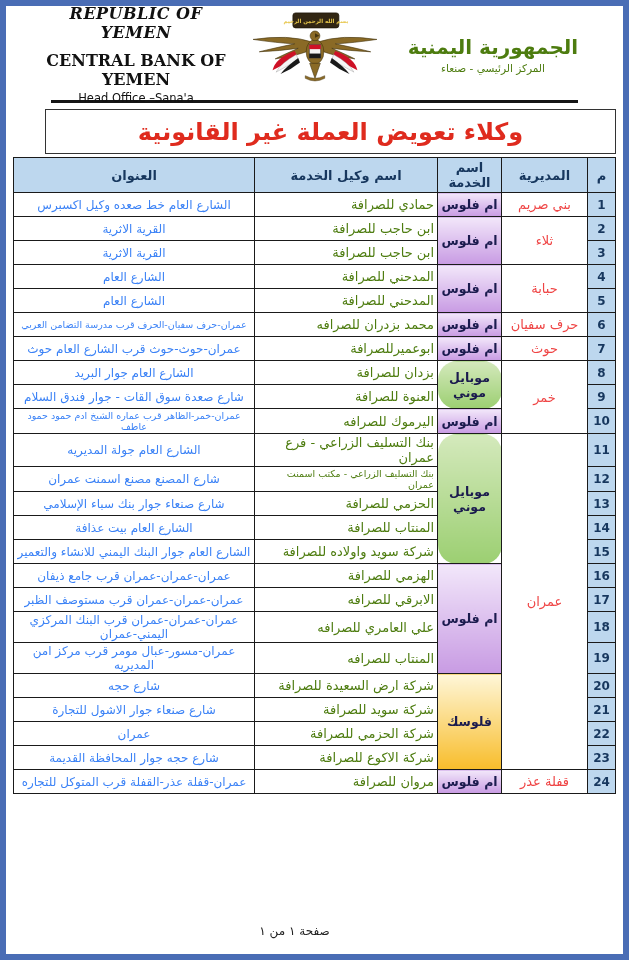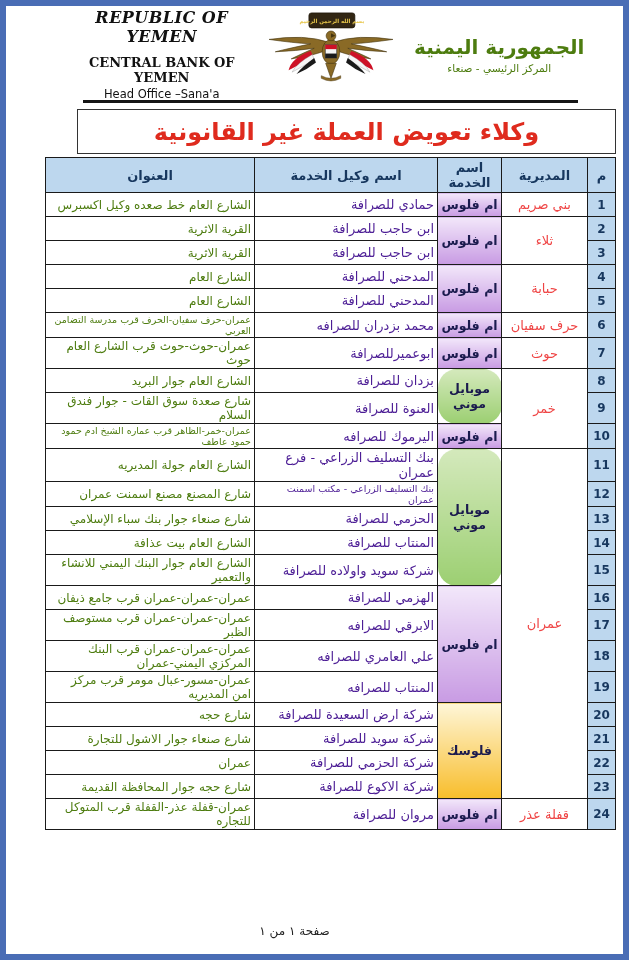--- a/index.html
+++ b/index.html
@@ -8,30 +8,29 @@
     font-family:"DejaVu Sans",sans-serif;
     background:#fff;
     position:relative;
   }
   .page{
     position:absolute;inset:0;
     border:6px solid #4a6db5;
     background:#fff;
     box-sizing:border-box;
     overflow:hidden;
-    padding-left:32px;
   }
   
   .hdr{
     display:flex;justify-content:space-between;align-items:center;
     padding:6px 30px 0 30px;height:84px;
   }
   .hdr-en{text-align:center;width:200px;color:#111;}
   .hdr-en .l1{font-family:"DejaVu Serif",serif;font-weight:bold;font-style:italic;font-size:16px;letter-spacing:.5px;}
-  .hdr-en .l2{font-family:"DejaVu Serif",serif;font-weight:bold;font-size:13px;margin-top:9px;}
+  .hdr-en .l2{font-family:"DejaVu Serif",serif;font-weight:bold;font-size:16px;margin-top:9px;}
   .hdr-en .l3{font-size:11.5px;margin-top:2px;}
   .hdr-ar{text-align:center;width:200px;direction:rtl;color:#4d7c0f;}
   .hdr-ar .l1{font-size:20px;font-weight:bold;}
   .hdr-ar .l2{font-size:16px;font-weight:bold;margin-top:2px;}
   .hdr-ar .l3{font-size:10.5px;margin-top:3px;}
   .emblem{width:150px;height:84px;flex:0 0 auto;}
   .hdr-rule{margin:4px 45px 0 45px;border-bottom:3px solid #151515;}
   
   .content{margin:6px 7px 0 7px;}
   .title-box{
@@ -52,22 +51,22 @@
   }
   td{height:24px;padding:1px 3px;background:#fff;vertical-align:middle;}
   td.num{background:#bdd7ee;color:#17375e;font-weight:bold;font-size:12px;text-align:center;}
   td.district{text-align:center;font-size:13px;color:#ef4444;}
   td.service{
     text-align:center;font-weight:bold;font-size:12.5px;color:#1b1b4e;padding:1px;
   }
   td.service.purple{background:linear-gradient(180deg,#f2e7fa 0%,#c89be3 100%);}
   td.service.green{background:linear-gradient(180deg,#d4e9bc 0%,#9ccf72 100%);border-radius:19px;}
   td.service.yellow{background:linear-gradient(180deg,#fef6d8 0%,#f8bd2b 100%);}
-  td.agent{text-align:right;font-size:13px;color:#4c1d95;}
-  td.addr{font-size:12px;color:#4d7c0f;}
+  td.agent{text-align:right;font-size:13px;color:#4d7c0f;}
+  td.addr{text-align:center;font-size:12px;color:#3b82f6;}
   td.sm{font-size:9.5px;}
   
   .footer{
     position:absolute;bottom:16px;left:0;width:100%;
     direction:rtl;text-align:center;font-size:12px;color:#222;
     padding-right:40px;box-sizing:border-box;
   }
 </style>
 </head>
 <body>

